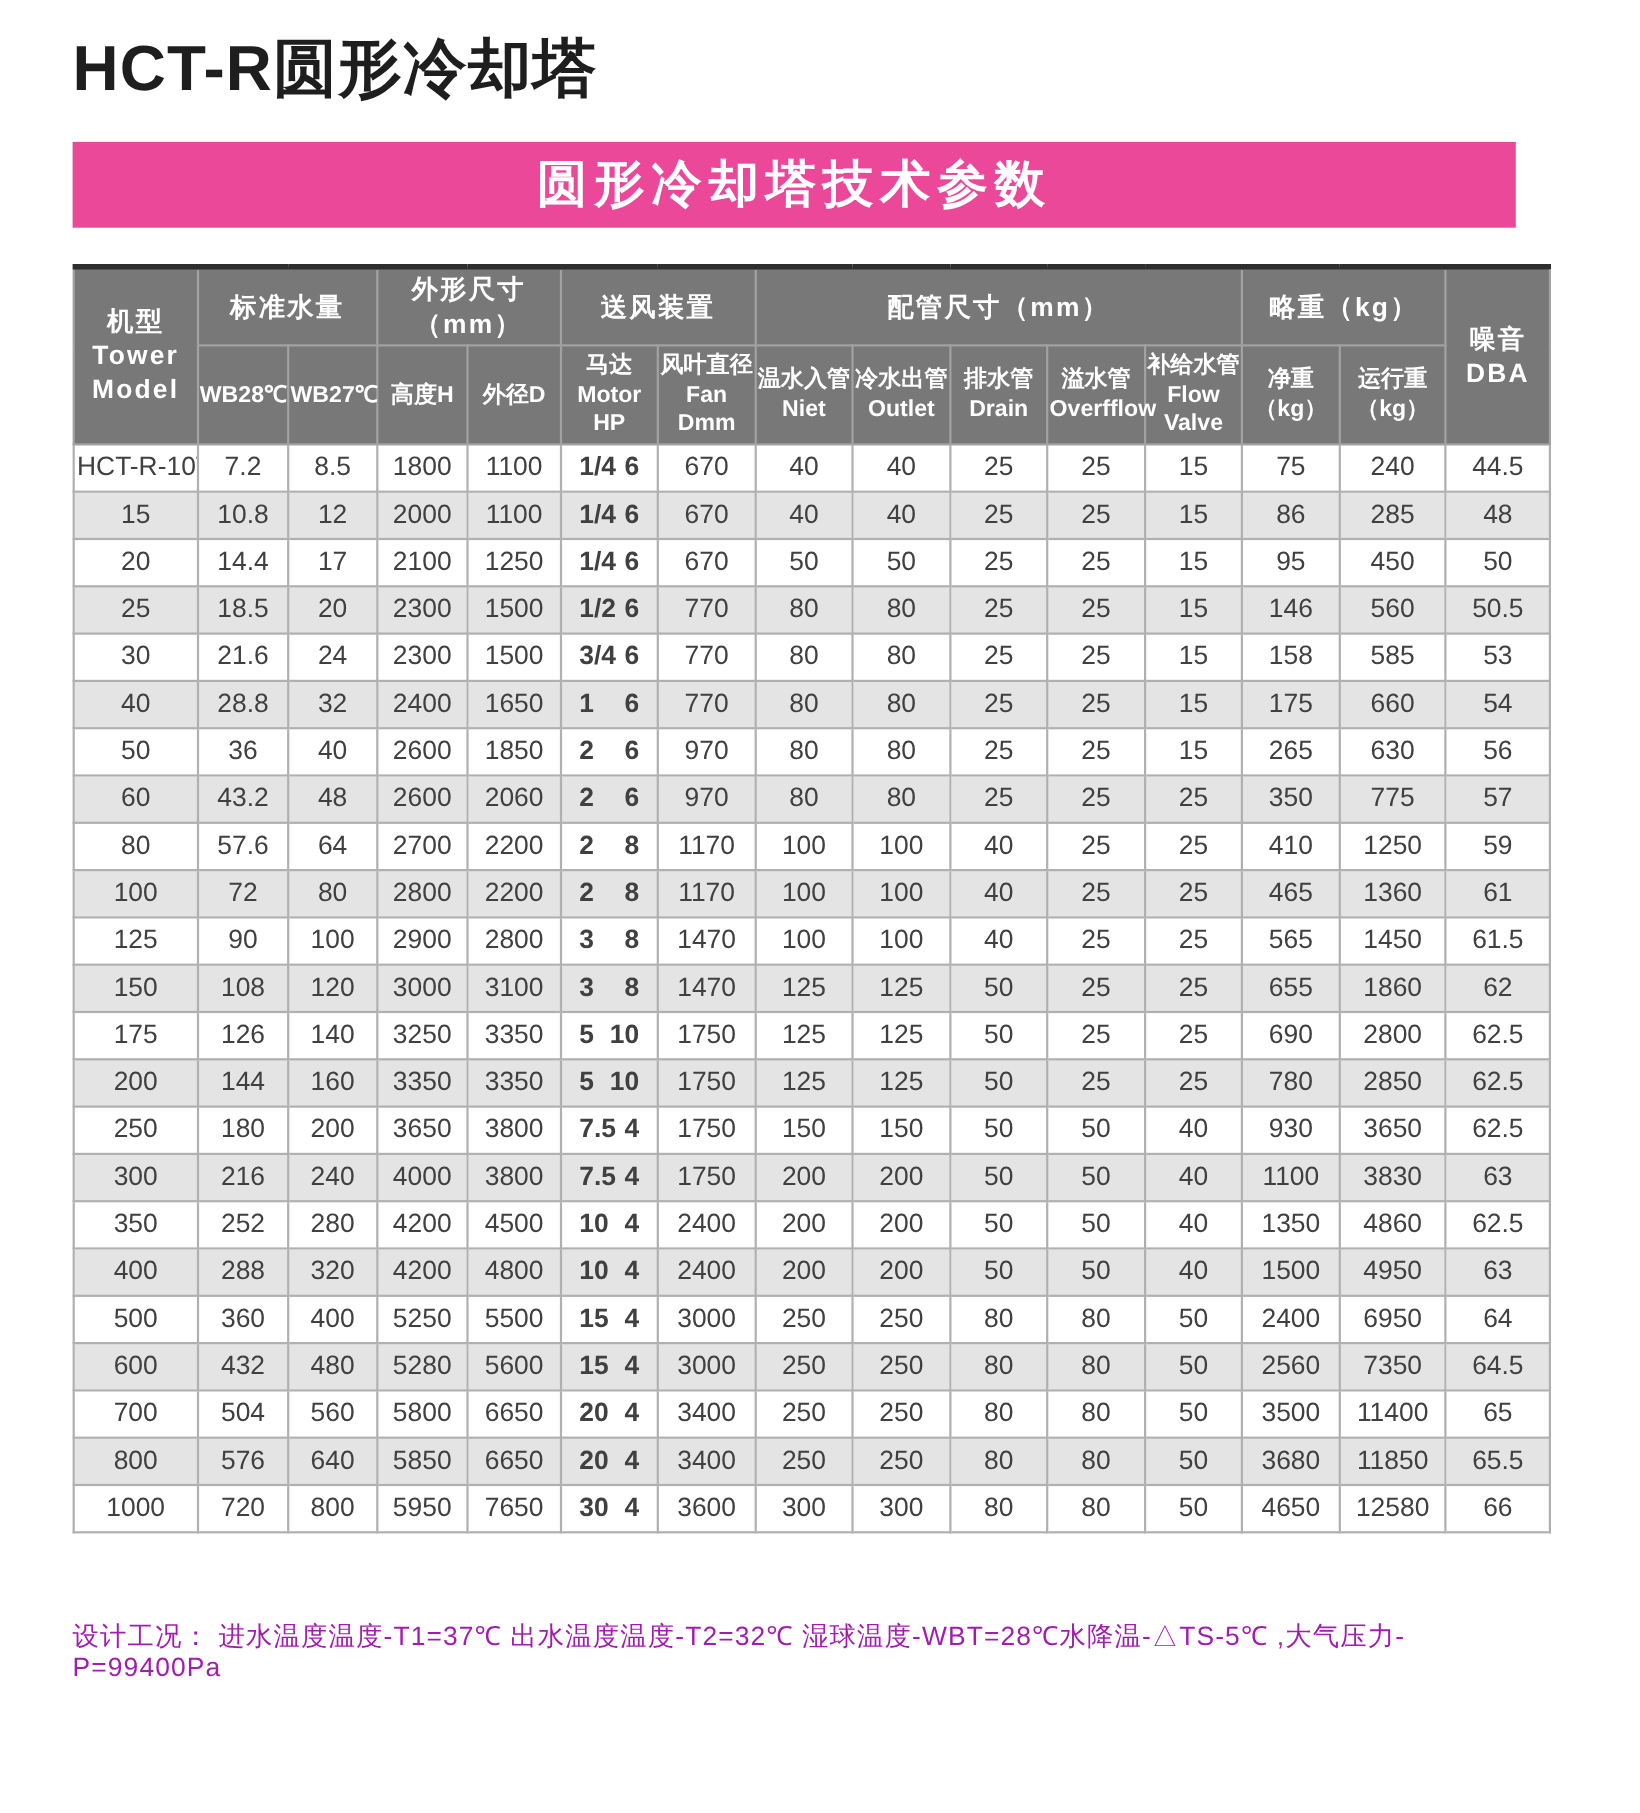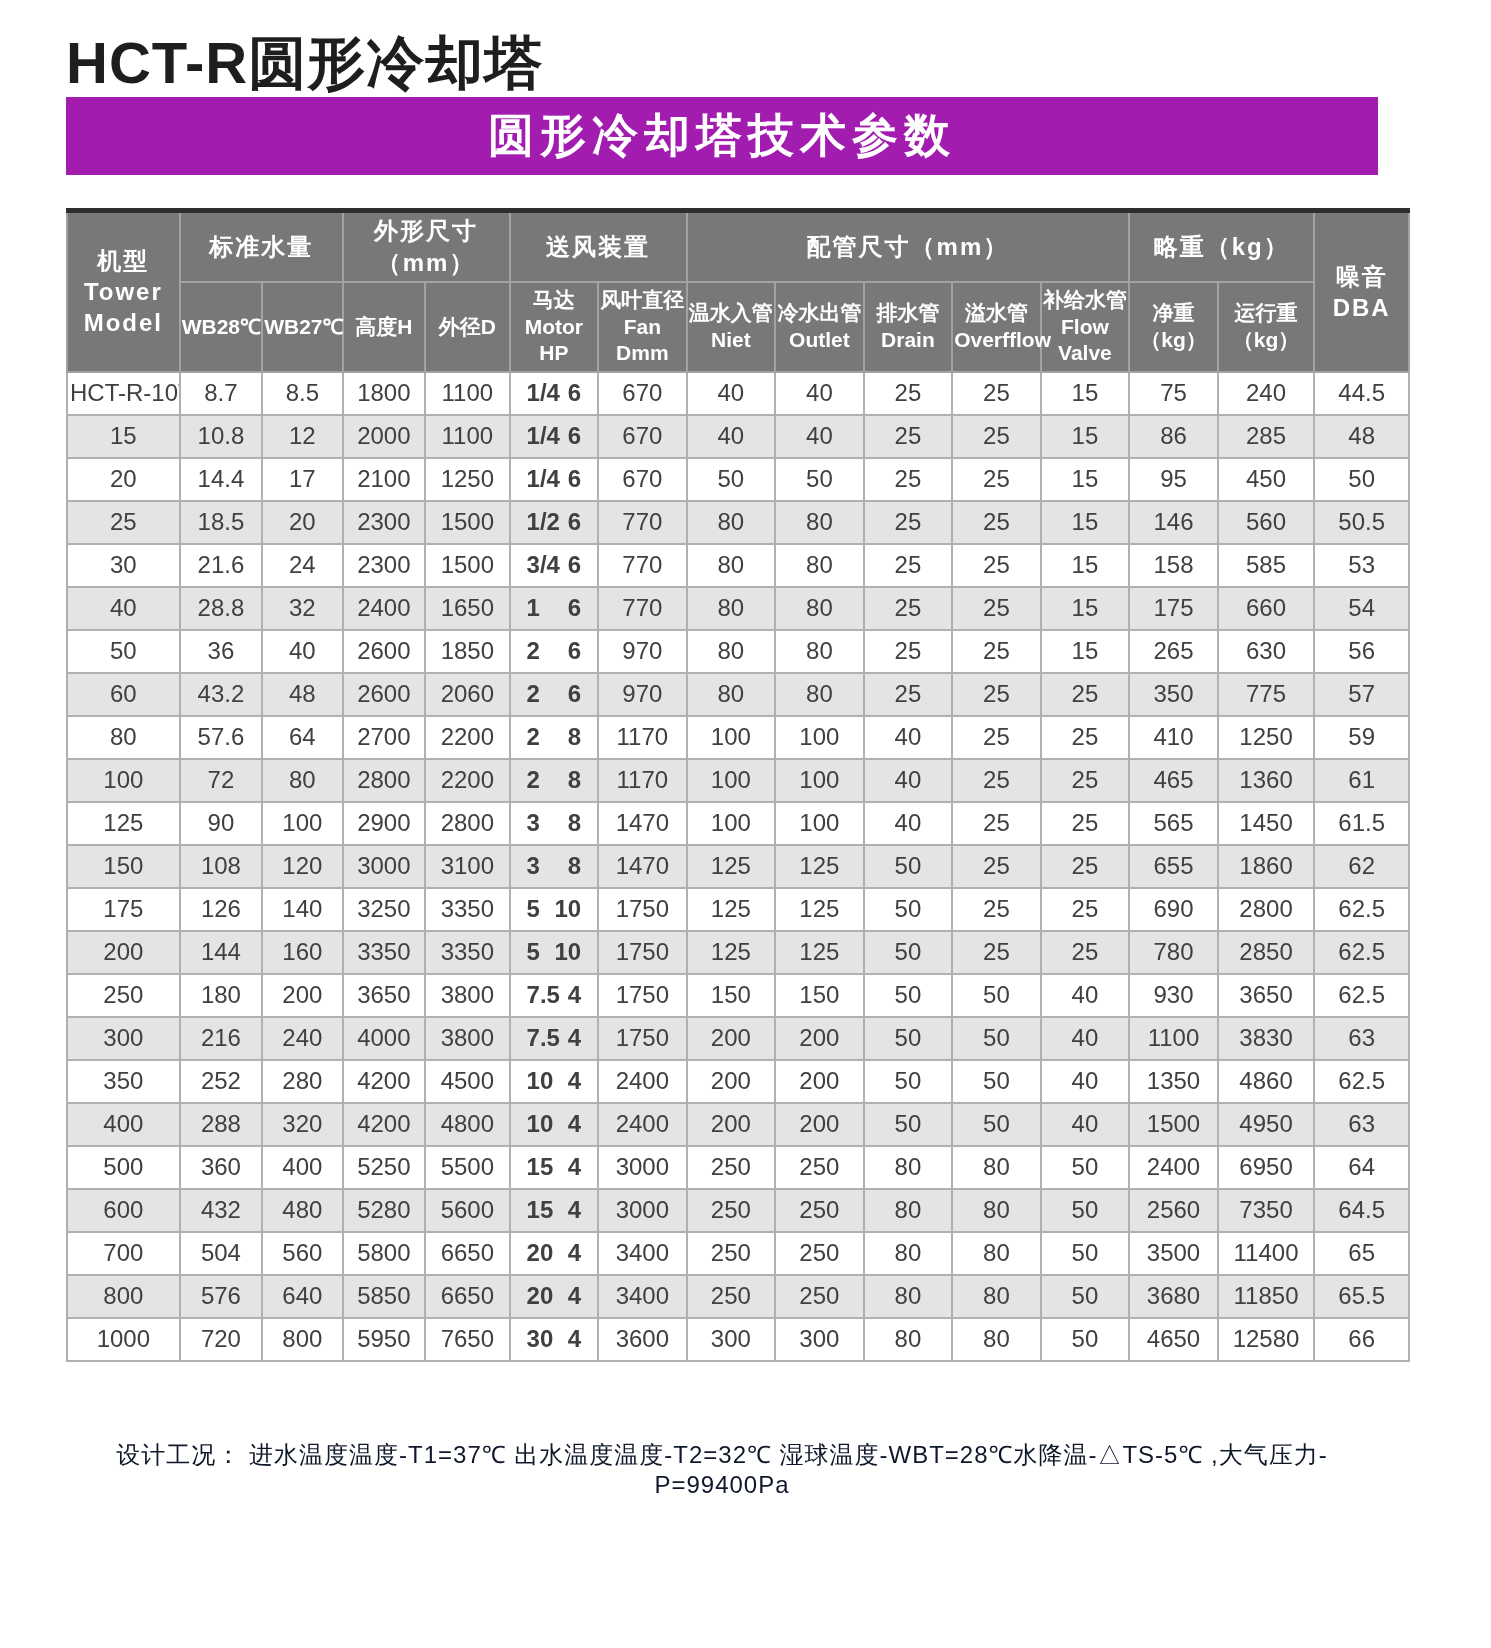--- a/index.html
+++ b/index.html
@@ -23,22 +23,23 @@
     line-height: 1.15;
   }
   .subtitle {
     margin-top: 8px;
     font-size: 27px;
     font-weight: 400;
     color: #262626;
     letter-spacing: 0.5px;
   }
   .banner {
+    margin-top: 32px;
     height: 78px;
-    background: #a21caf;
+    background: #ec4899;
     display: flex;
     align-items: center;
     justify-content: center;
   }
   .banner-text {
     color: #ffffff;
     font-size: 46px;
     font-weight: 700;
     letter-spacing: 6px;
   }
@@ -80,23 +81,22 @@
   td.motor-cell .motor-wrap {
     display: flex;
     justify-content: space-between;
     padding: 0 14px;
     font-weight: bold;
   }
 
   .footnote {
     margin-top: 75px;
     font-size: 24px;
-    color: #0f172a;
+    color: #a21caf;
     letter-spacing: 1px;
-    text-align: center;
   }
 </style>
 </head>
 <body>
 
 <div class="page">
   <div class="content">
 
     <div class="title">HCT-R圆形冷却塔</div>
 
@@ -157,21 +157,21 @@
 Valve</th>
           <th>净重
 （kg）</th>
           <th>运行重
 （kg）</th>
         </tr>
       </thead>
       <tbody>
           <tr>
             <td>HCT-R-10T</td>
-            <td>8.7</td>
+            <td>7.2</td>
             <td>8.5</td>
             <td>1800</td>
             <td>1100</td>
             <td class="motor-cell">
               <span class="motor-wrap">
                 <span>1/4</span>
                 <span>6</span>
               </span>
             </td>
             <td>670</td>

